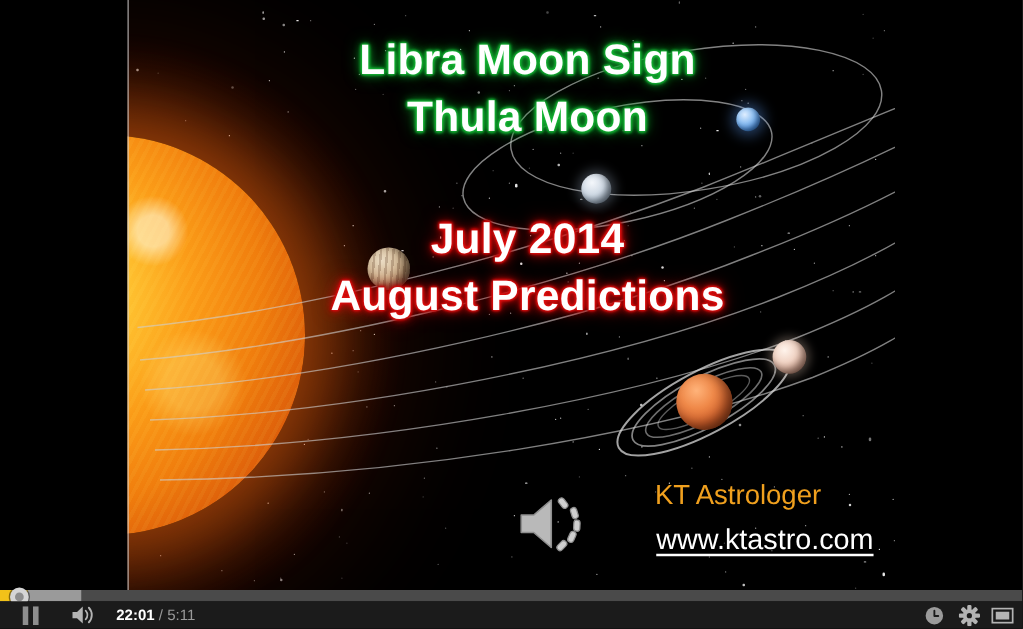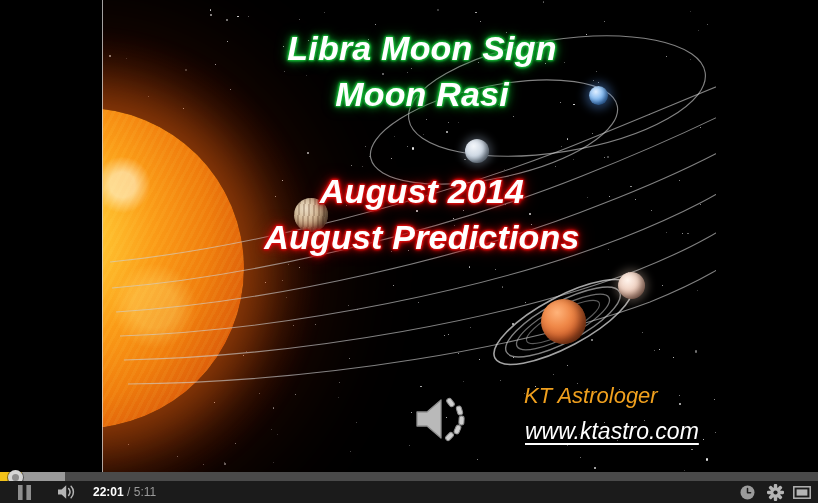--- a/index.html
+++ b/index.html
@@ -7,21 +7,21 @@
     width:818px; height:503px; background:#000; overflow:hidden;
     font-family:"Liberation Sans", sans-serif;
   }
   #player{
     position:relative; width:818px; height:503px; background:#000; overflow:hidden;
   }
 
   
   #stage{
     position:absolute; left:0; top:0; width:716px; height:472px;
-    background:#000; overflow:hidden;font-style:italic;
+    background:#000; overflow:hidden;
   }
   #slide{
     position:absolute; left:102px; top:0; width:640px; height:472px;
     background:#000; overflow:hidden;
   }
   .frame-line{
     position:absolute; top:0; width:1px; height:472px;
     background:rgba(215,215,215,.75);
   }
   #frame-left{ left:102px; }
@@ -425,23 +425,23 @@
           <ellipse cx="80" cy="43" rx="77" ry="25" stroke-width="1.6"></ellipse>
           <ellipse cx="80" cy="43" rx="64" ry="20" stroke-width="1.4" stroke-opacity="0.6"></ellipse>
           <ellipse cx="80" cy="43" rx="52" ry="15" stroke-width="1.3" stroke-opacity="0.5"></ellipse>
           <ellipse cx="80" cy="43" rx="41" ry="11" stroke-width="1.1" stroke-opacity="0.42"></ellipse>
         </g>
       </svg>
       <div class="planet" id="p-saturn"></div>
       <div class="planet" id="p-mars"></div>
 
       <div class="title-green" id="t-line1">Libra Moon Sign</div>
-      <div class="title-green" id="t-line2">Moon Rasi</div>
-
-      <div class="title-red" id="t-line3">August 2014</div>
+      <div class="title-green" id="t-line2">Thula Moon</div>
+
+      <div class="title-red" id="t-line3">July 2014</div>
       <div class="title-red" id="t-line4">August Predictions</div>
 
       <svg id="audio-icon" viewBox="0 0 62 52">
         <path d="M4 19 H14 L28 7 V45 L14 33 H4 Z" fill="#b9b9b9" stroke="#8e8e8e" stroke-width="1.3" stroke-linejoin="round"></path>
         <g fill="#cfcfcf" stroke="#8e8e8e" stroke-width="1">
           <rect x="35" y="5" width="5" height="9" rx="2.4" transform="rotate(-38 37.5 9.5)"></rect>
           <rect x="44" y="13" width="5" height="9" rx="2.4" transform="rotate(-17 46.5 17.5)"></rect>
           <rect x="46" y="23" width="5" height="9" rx="2.4" transform="rotate(3 48.5 27.5)"></rect>
           <rect x="42" y="32" width="5" height="9" rx="2.4" transform="rotate(24 44.5 36.5)"></rect>
           <rect x="34" y="39" width="5" height="9" rx="2.4" transform="rotate(44 36.5 43.5)"></rect>

